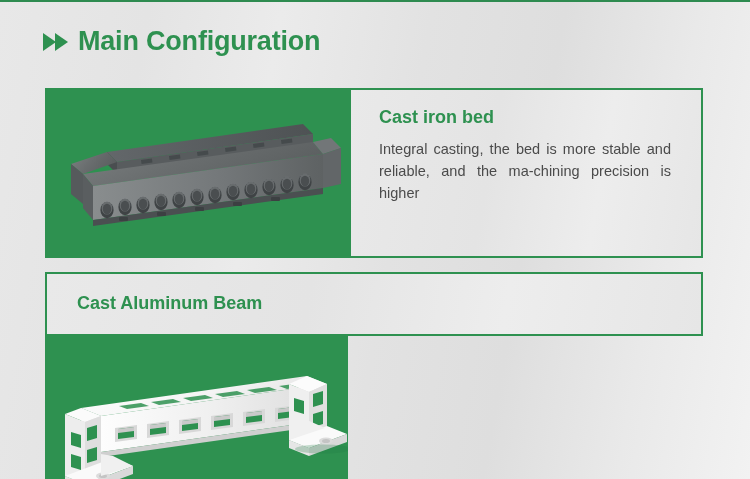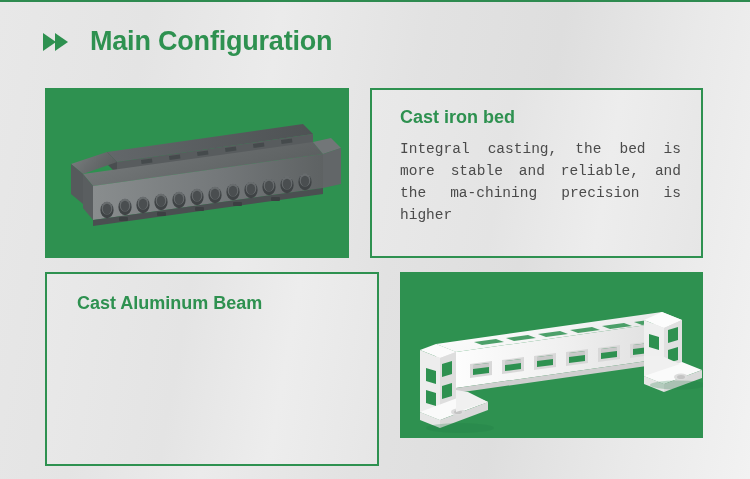--- a/index.html
+++ b/index.html
@@ -23,21 +23,21 @@
     background: #2e8b50;
   }
 
   
   .page-header {
     position: absolute;
     left: 42px;
     top: 28px;
     display: flex;
     align-items: center;
-    gap: 20px;
+    gap: 8px;
   }
   .ff-icon {
     display: block;
     width: 28px;
     height: 20px;
     color: #2e9150;
     flex: 0 0 auto;
   }
   .page-title {
     font-size: 27px;
@@ -46,33 +46,33 @@
     letter-spacing: -0.2px;
     white-space: nowrap;
     line-height: 1;
   }
 
   
   .card {
     position: absolute;
     display: flex;
     box-sizing: border-box;
-    gap: 21px;
   }
   .card-1 {
     left: 45px;
     top: 88px;
     width: 658px;
     height: 170px;
   }
   .card-2 {
     left: 45px;
     top: 272px;
     width: 658px;
     height: 194px;
+    flex-direction: column;
   }
 
   .media-pane {
     background: #2e9150;
     position: relative;
     overflow: hidden;
     flex: 0 0 auto;
   }
   .card-1 .media-pane { width: 304px; height: 170px; }
   .card-2 .media-pane { width: 303px; height: 166px; }
@@ -96,21 +96,21 @@
     line-height: 1.1;
   }
   .card-body {
     font-size: 14.5px;
     color: #4b4b4b;
     line-height: 1.52;
     text-align: justify;
     margin: 0;
     hyphens: manual;
   }
-  .card-1 .card-body { max-width: 292px; font-family: Liberation Mono, monospace; }
+  .card-1 .card-body { max-width: 292px; }
   .card-2 .card-body { max-width: 288px; }
 
   
   .product-svg {
     position: absolute;
     left: 0; top: 0;
     width: 100%;
     height: 100%;
     display: block;
   }

